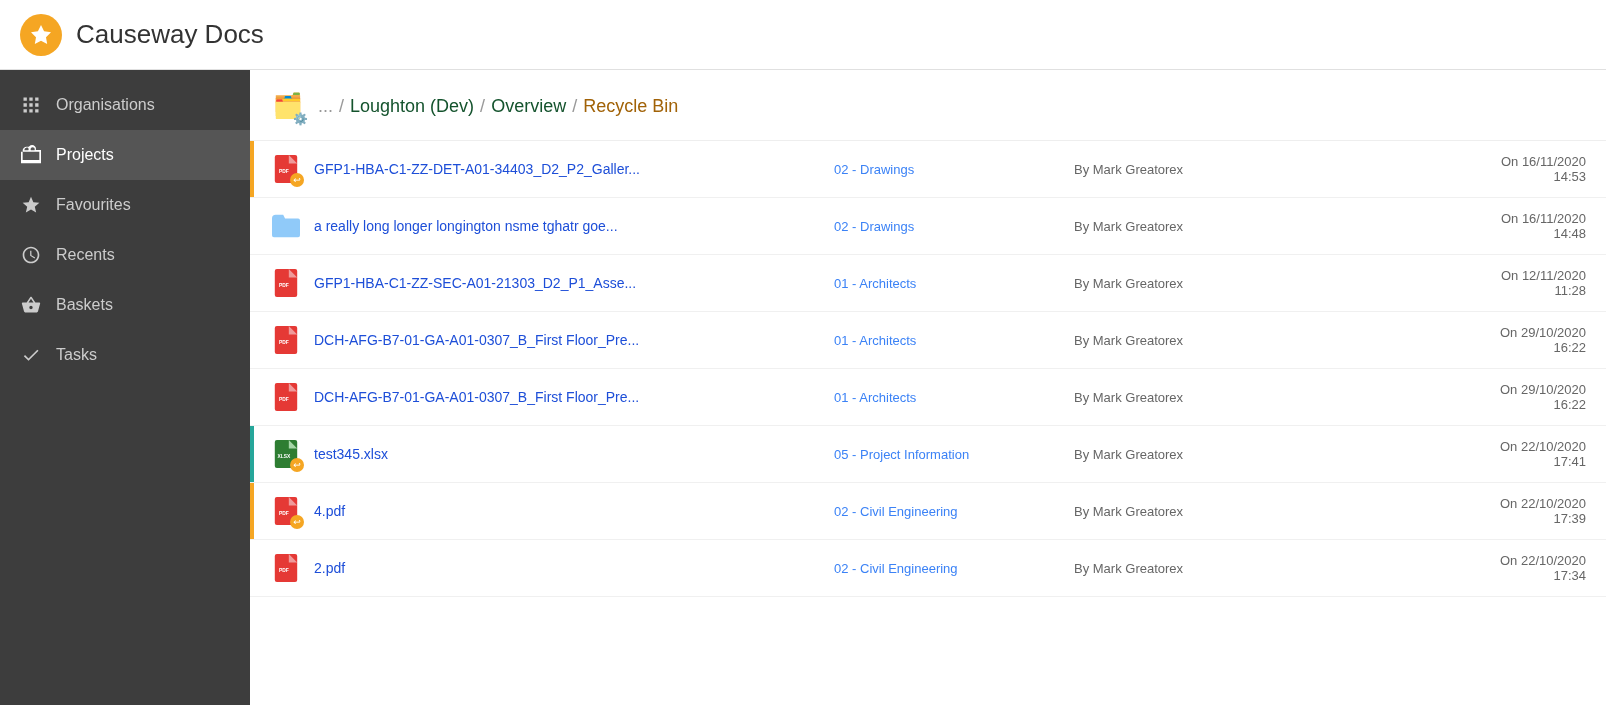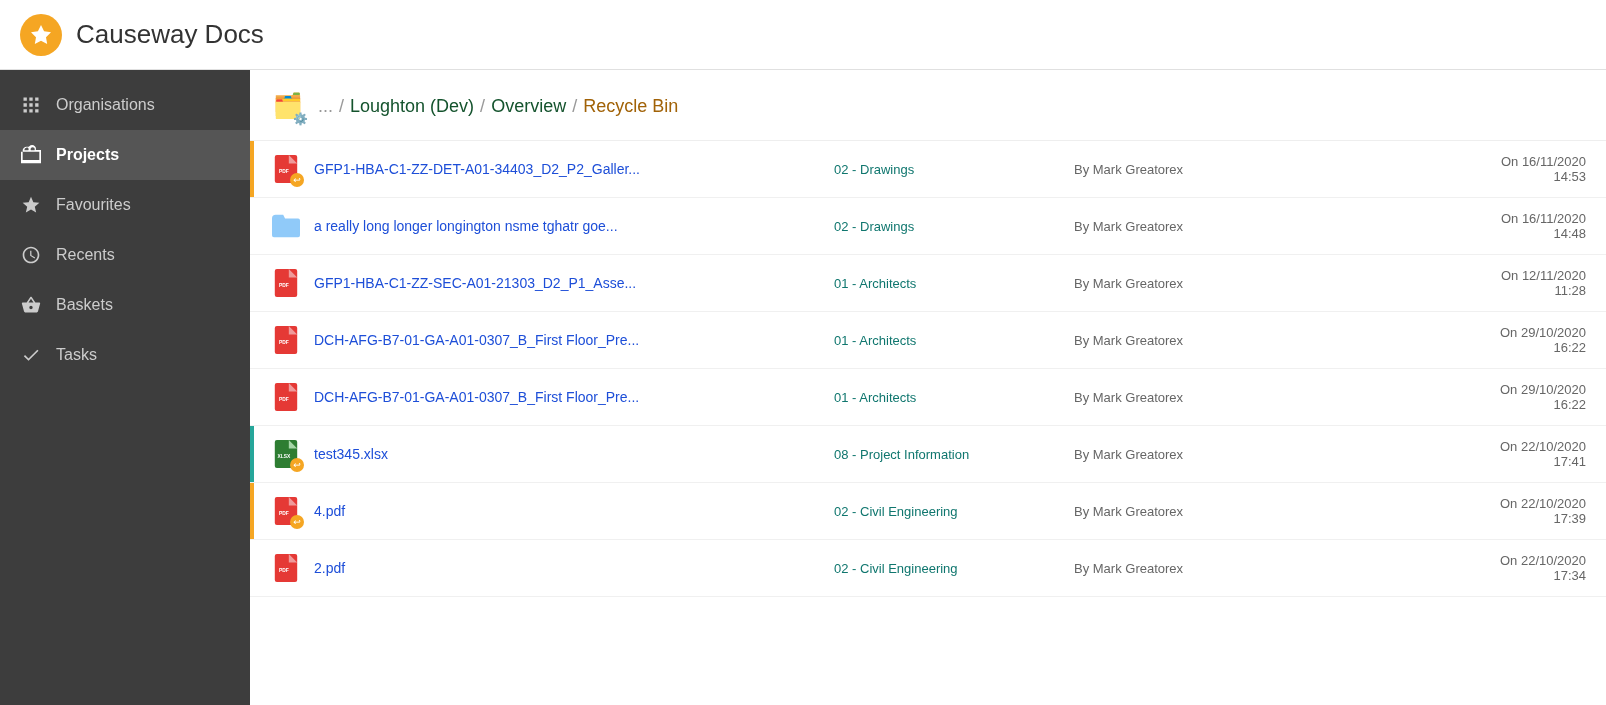--- a/index.html
+++ b/index.html
@@ -51,21 +51,21 @@
     }
     .sidebar-item {
       display: flex;
       align-items: center;
       padding: 14px 20px;
       cursor: pointer;
       color: #ccc;
       font-size: 16px;
       transition: background 0.15s;
     }
-    .sidebar-item.active { background: #555; color: #fff; font-weight: 700; }
+    .sidebar-item.active { background: #555; color: #fff; font-weight: 400; }
     .sidebar-item-icon {
       margin-right: 14px;
       width: 22px;
       height: 22px;
       display: flex;
       align-items: center;
       justify-content: center;
       color: #ccc;
       flex-shrink: 0;
     }
@@ -185,21 +185,21 @@
       font-size: 14px;
       color: #1d4ed8;
       white-space: nowrap;
       overflow: hidden;
       text-overflow: ellipsis;
       margin-right: 20px;
     }
     .file-category {
       flex: 0 0 220px;
       font-size: 13px;
-      color: #0f766e;
+      color: #3b82f6;
       margin-right: 20px;
     }
     .file-by {
       flex: 0 0 180px;
       font-size: 13px;
       color: #666;
       margin-right: 20px;
     }
     .file-date {
       flex: 1;
@@ -370,21 +370,21 @@
           <div class="file-row-left-bar teal"></div>
           <div class="file-icon">
       <svg viewBox="0 0 32 40">
         <rect width="32" height="40" rx="3" fill="#2e7d32"></rect>
         <polygon points="20,0 32,12 20,12" fill="#a5d6a7"></polygon>
         <text x="4" y="26" font-size="7" fill="white" font-weight="bold" font-family="Arial">XLSX</text>
       </svg>
     <div class="return-badge">↩</div>
           </div>
           <div class="file-name">test345.xlsx</div>
-          <div class="file-category">08 - Project Information</div>
+          <div class="file-category">05 - Project Information</div>
           <div class="file-by">By Mark Greatorex</div>
           <div class="file-date" style="white-space: pre-line;">On 22/10/2020
 17:41</div>
         </div>
         <div class="file-row">
           <div class="file-row-left-bar orange"></div>
           <div class="file-icon">
       <svg viewBox="0 0 32 40">
         <rect width="32" height="40" rx="3" fill="#e53935"></rect>
         <polygon points="20,0 32,12 20,12" fill="#ef9a9a"></polygon>

